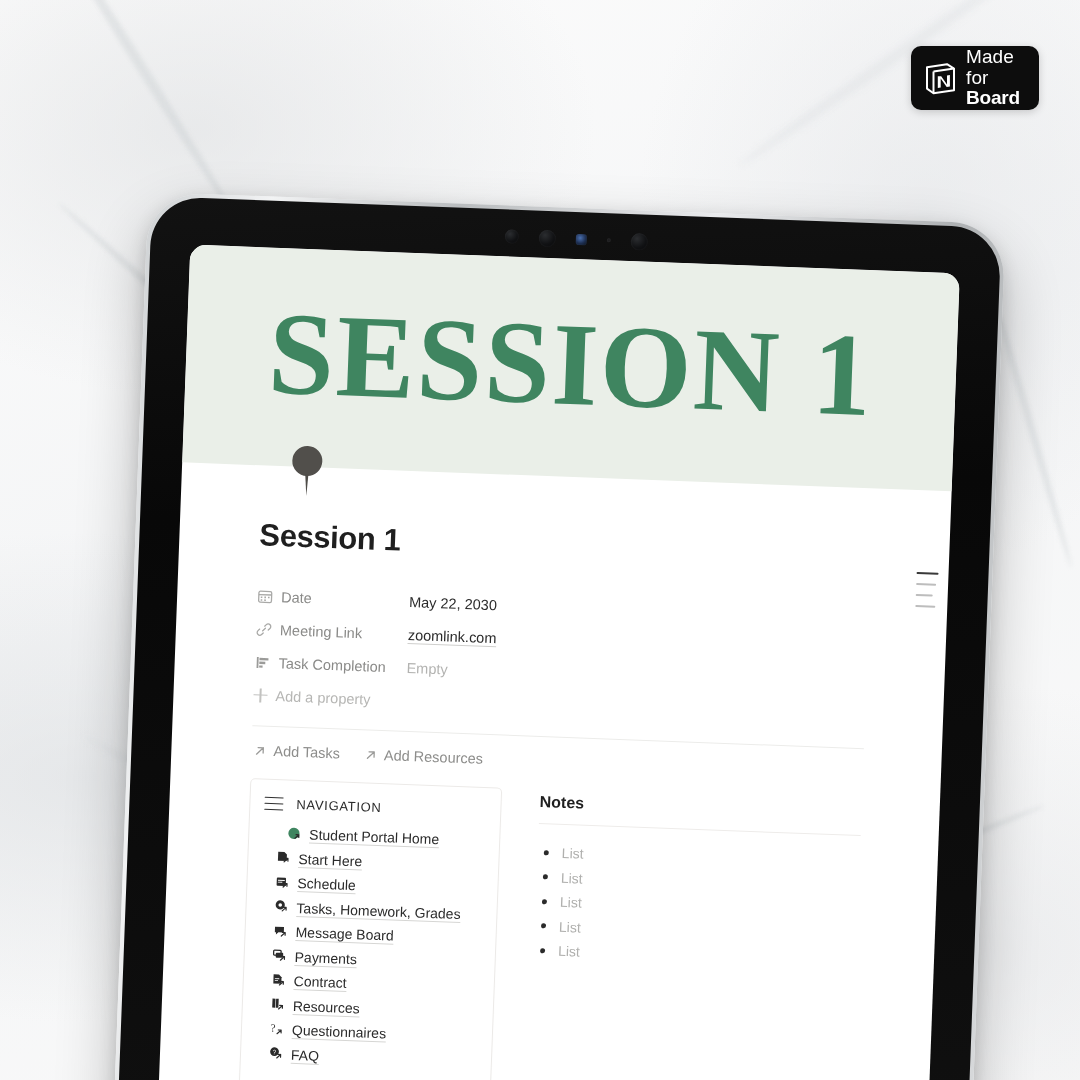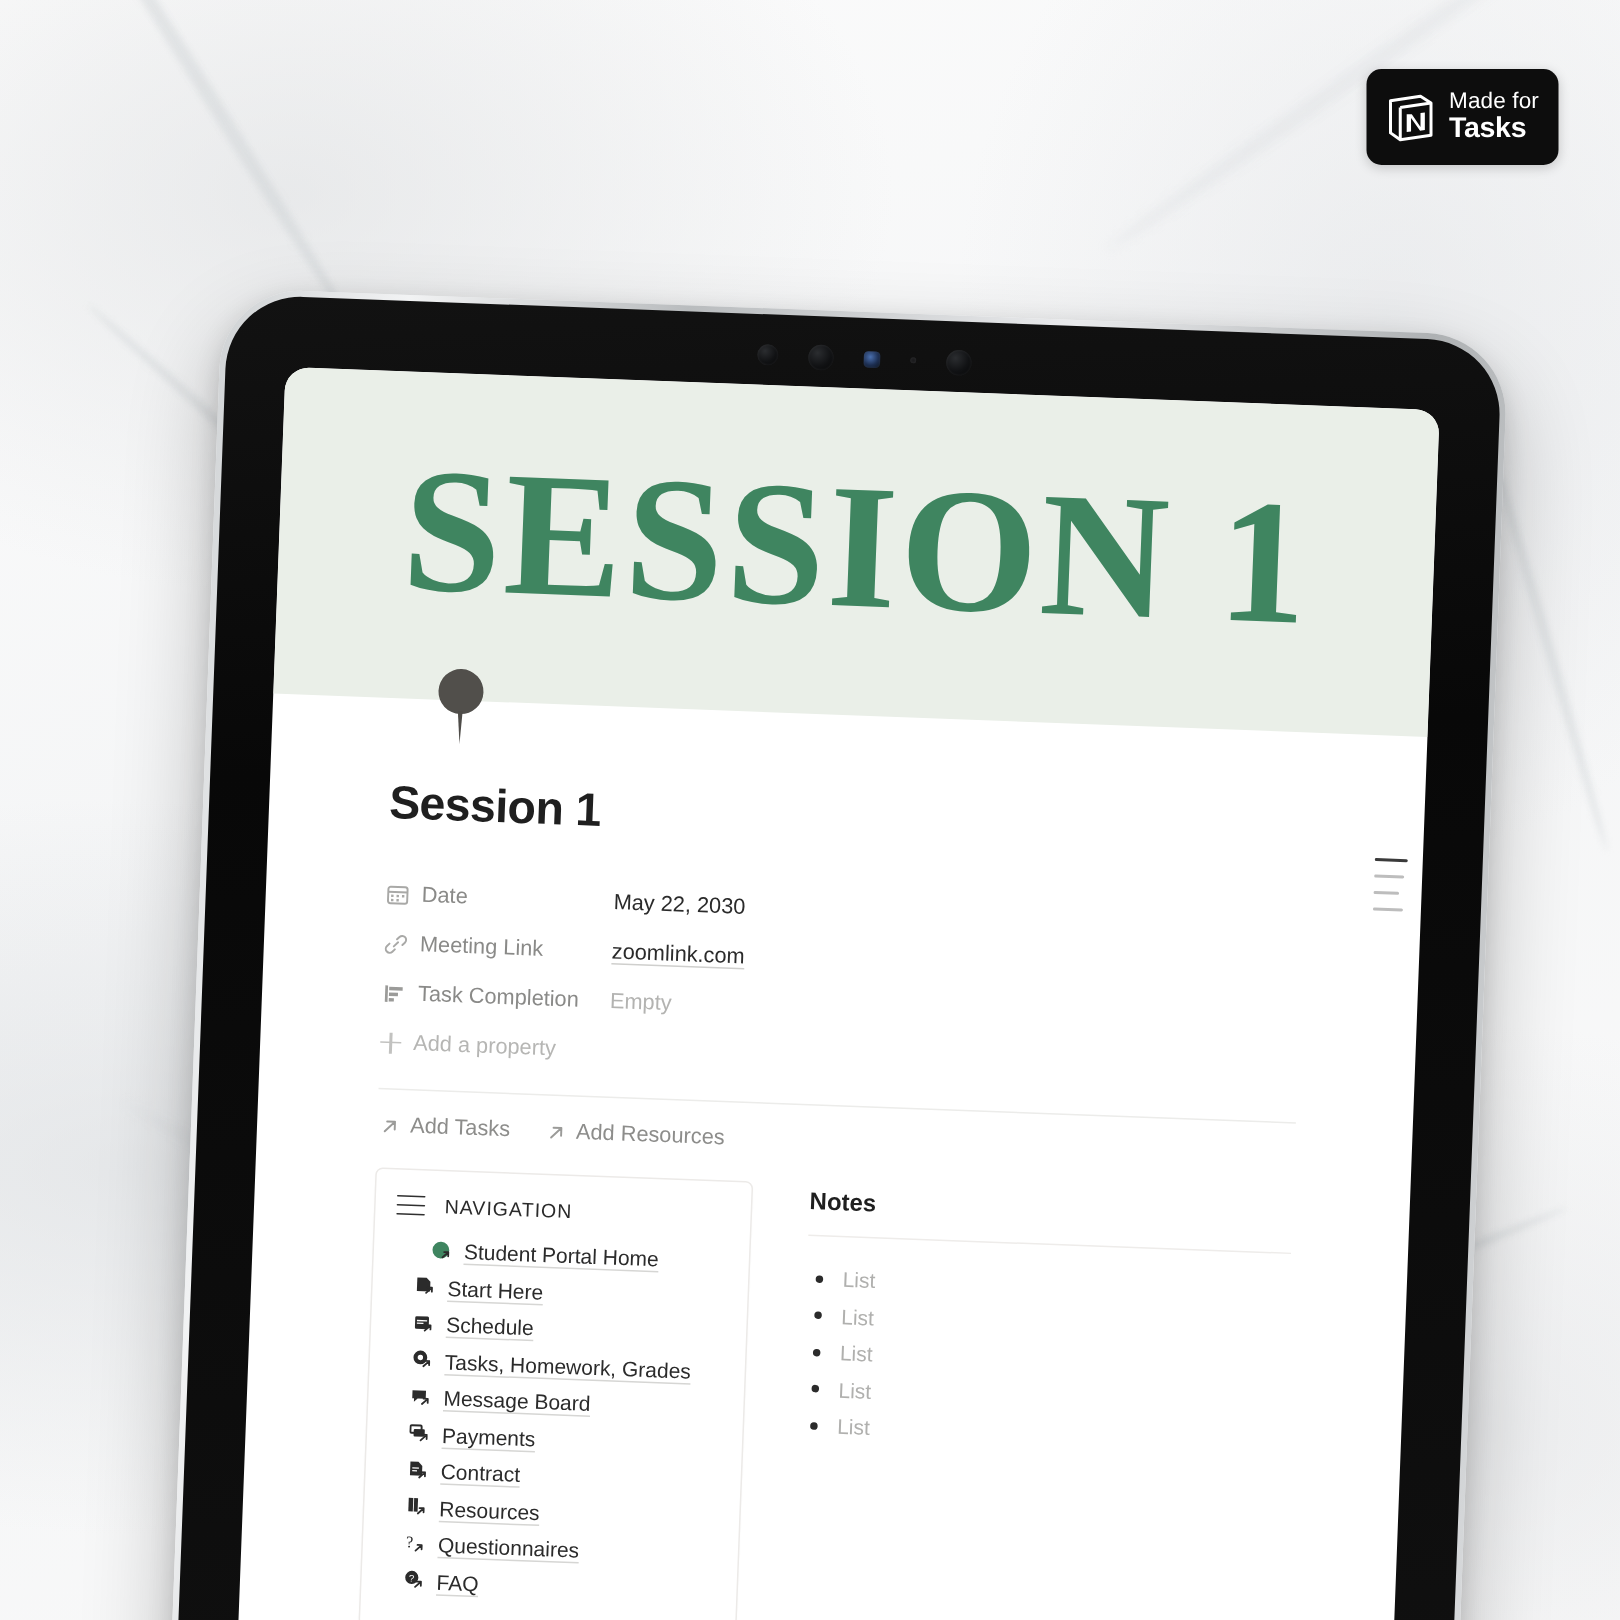--- a/index.html
+++ b/index.html
@@ -32,21 +32,21 @@
     position:absolute; left:911px; top:46px; width:128px; height:64px;
     background:#0d0d0d; border-radius:10px;
     display:flex; align-items:center; gap:9px; padding:0 12px;
     box-shadow:0 2px 8px rgba(0,0,0,0.18);
   }
   #notion-badge .nlogo {
     width:34px; height:36px; flex:none;
     position:relative;
   }
   #notion-badge .ntext { color:#fff; line-height:1.08; }
-  #notion-badge .nt1 { font-size:15px; font-weight:400; letter-spacing:0.1px; }
+  #notion-badge .nt1 { font-size:19px; font-weight:400; letter-spacing:0.1px; }
   #notion-badge .nt2 { font-size:19px; font-weight:700; letter-spacing:-0.2px; }
 
   
   #tablet {
     position:absolute;
     left:148px; top:208px; width:858px; height:1010px;
     transform: rotate(2.15deg);
     transform-origin: 50% 0%;
   }
   #tablet-metal {
@@ -194,21 +194,21 @@
 <div id="notion-badge">
   <div class="nlogo">
     <svg viewBox="0 0 34 36" width="34" height="36">
       <path d="M4 7.2 L24 4.2 L31 8.6 L31 30.2 L10.5 33.2 L4 28.6 Z" fill="none" stroke="#ffffff" stroke-width="2" stroke-linejoin="round"></path>
       <path d="M10.5 11.6 L10.5 33.2 M10.5 11.6 L31 8.6" fill="none" stroke="#ffffff" stroke-width="2" stroke-linejoin="round"></path>
       <path d="M14.8 28 L14.8 16.2 L18.2 16.2 L24 24.6 L24 15.4 L26.9 15 L26.9 26.6 L23.7 27.1 L17.7 18.6 L17.7 27.6 Z" fill="#ffffff"></path>
     </svg>
   </div>
   <div class="ntext">
     <div class="nt1">Made for</div>
-    <div class="nt2">Tasks</div>
+    <div class="nt2">Board</div>
   </div>
 </div>
 
 <div id="tablet">
   <div id="tablet-metal"></div>
   <div id="tablet-bezel">
 
     <div id="cameras">
       <div class="cam small"></div>
       <div class="cam"></div>

